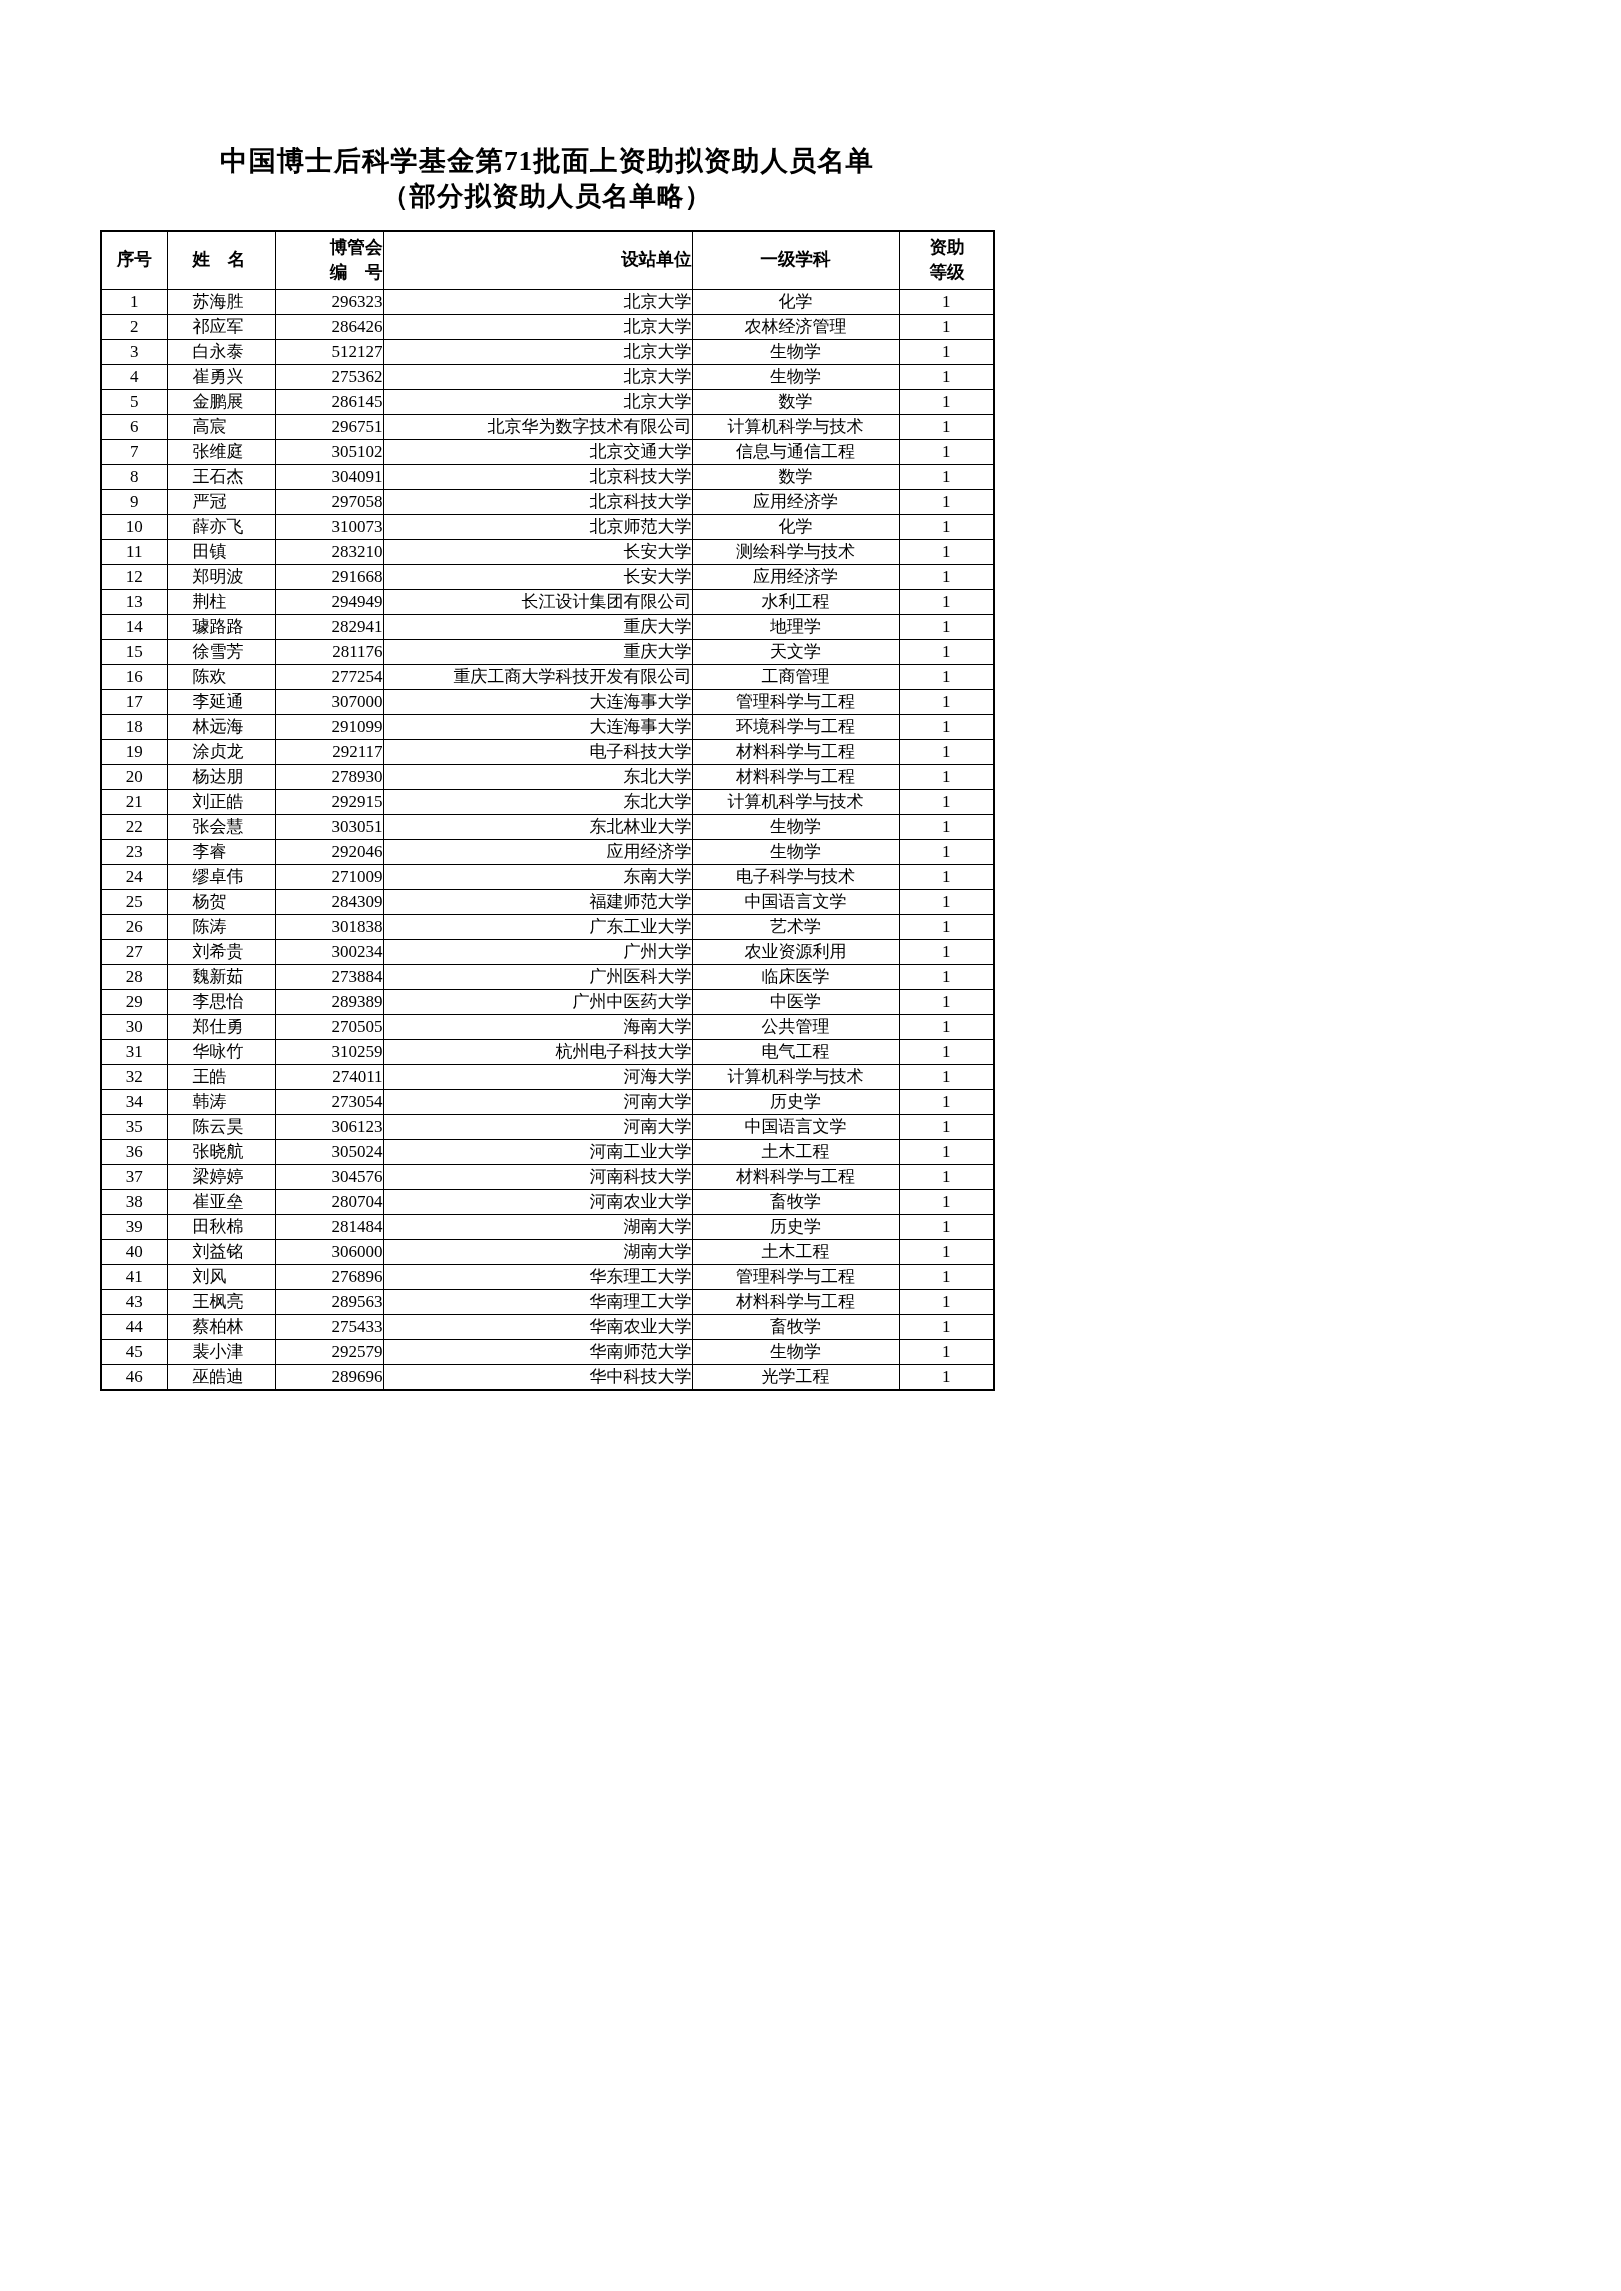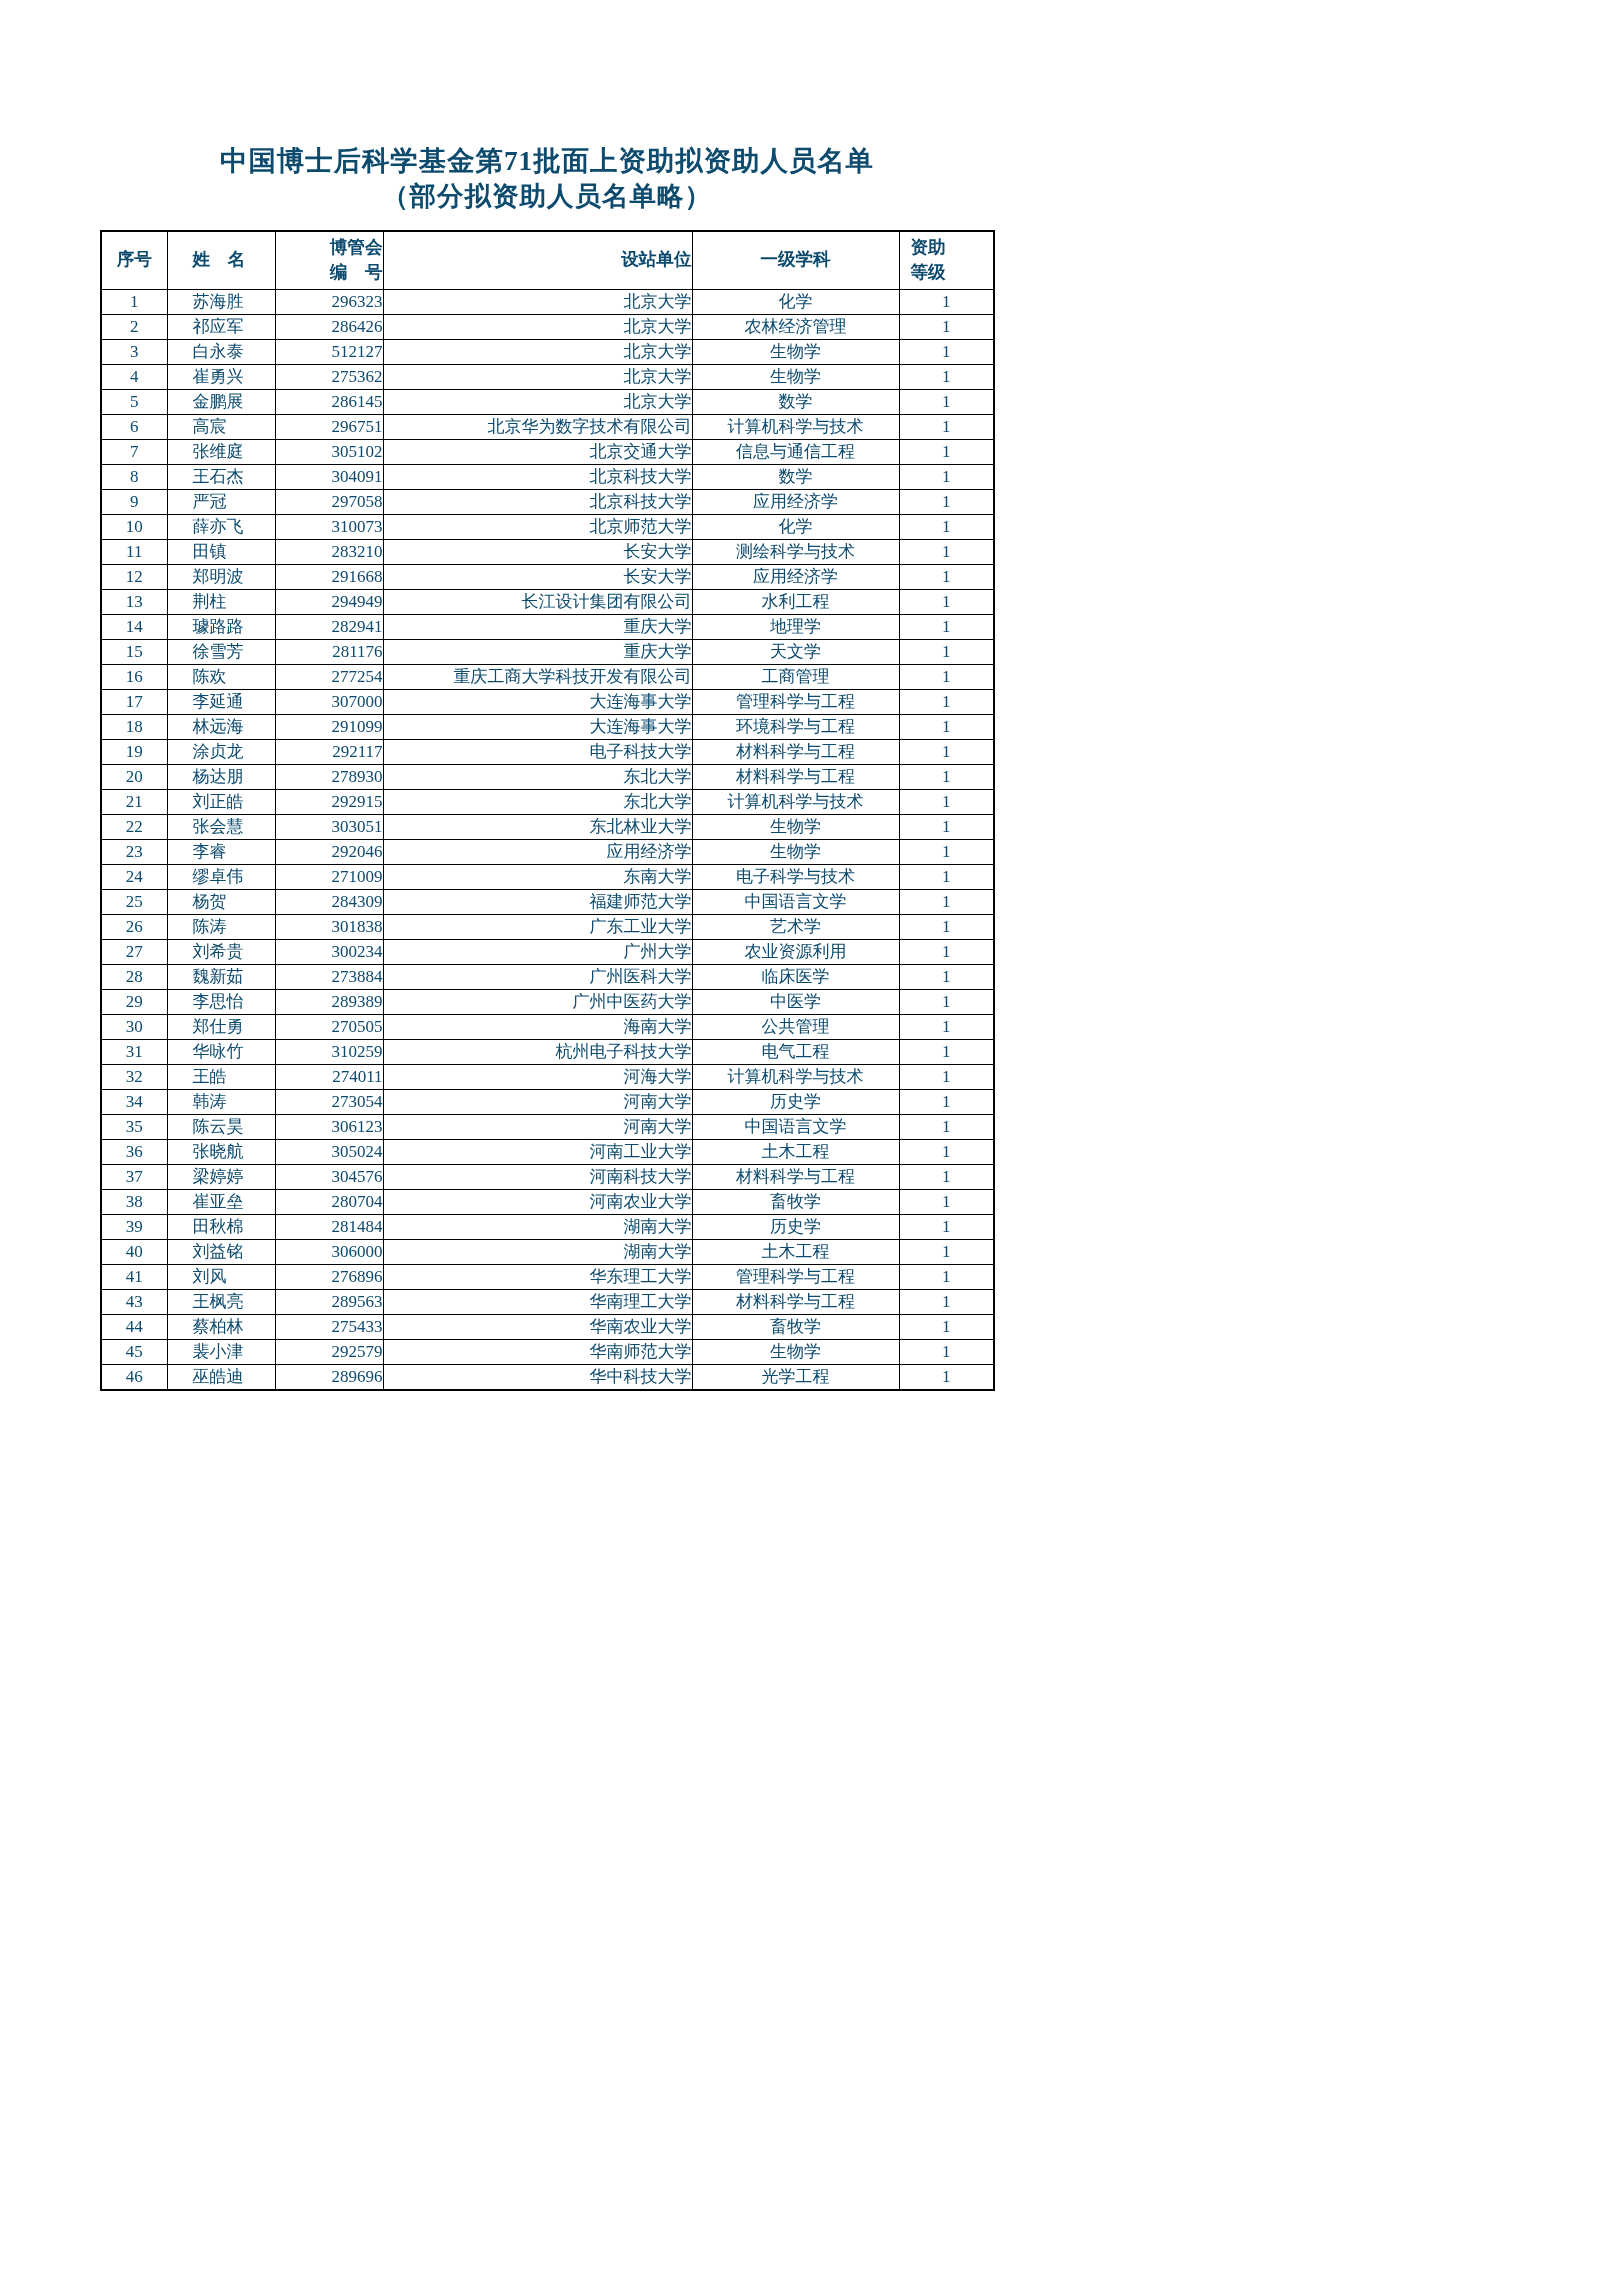--- a/index.html
+++ b/index.html
@@ -5,21 +5,21 @@
   html, body {
     margin: 0;
     padding: 0;
     background: #ffffff;
   }
   .page {
     position: relative;
     width: 1621px;
     height: 2292px;
     background: #ffffff;
-    color: #0c4a6e;
+    color: #000000;
     font-family: "Liberation Serif", serif;
     overflow: hidden;
   }
   .title-block {
     padding-top: 143px;
     margin-left: 100px;
     width: 894px;
     text-align: center;
   }
   .title {
@@ -66,21 +66,21 @@
   .w2 { width: 108px; }
   .w3 { width: 309px; }
   .w4 { width: 207px; }
   .w5 { width: 95px; }
   .c0 { text-align: center; }
   .c1 { text-align: left; padding-left: 25px; }
   .c2 { text-align: right; padding-left: 8.8px; }
   .c3 { text-align: right; font-family: Liberation Serif, serif; }
   .c4 { text-align: center; }
   .c5 { text-align: center; }
-  .h5left { text-align: left; padding-left: 11px; }
+  .h5left { text-align: left; padding-left: 30px; }
 </style>
 </head>
 <body>
 
 <div class="page">
 
   <div class="title-block">
     <div class="title">中国博士后科学基金第71批面上资助拟资助人员名单</div>
     <div class="subtitle">（部分拟资助人员名单略）</div>
   </div>

